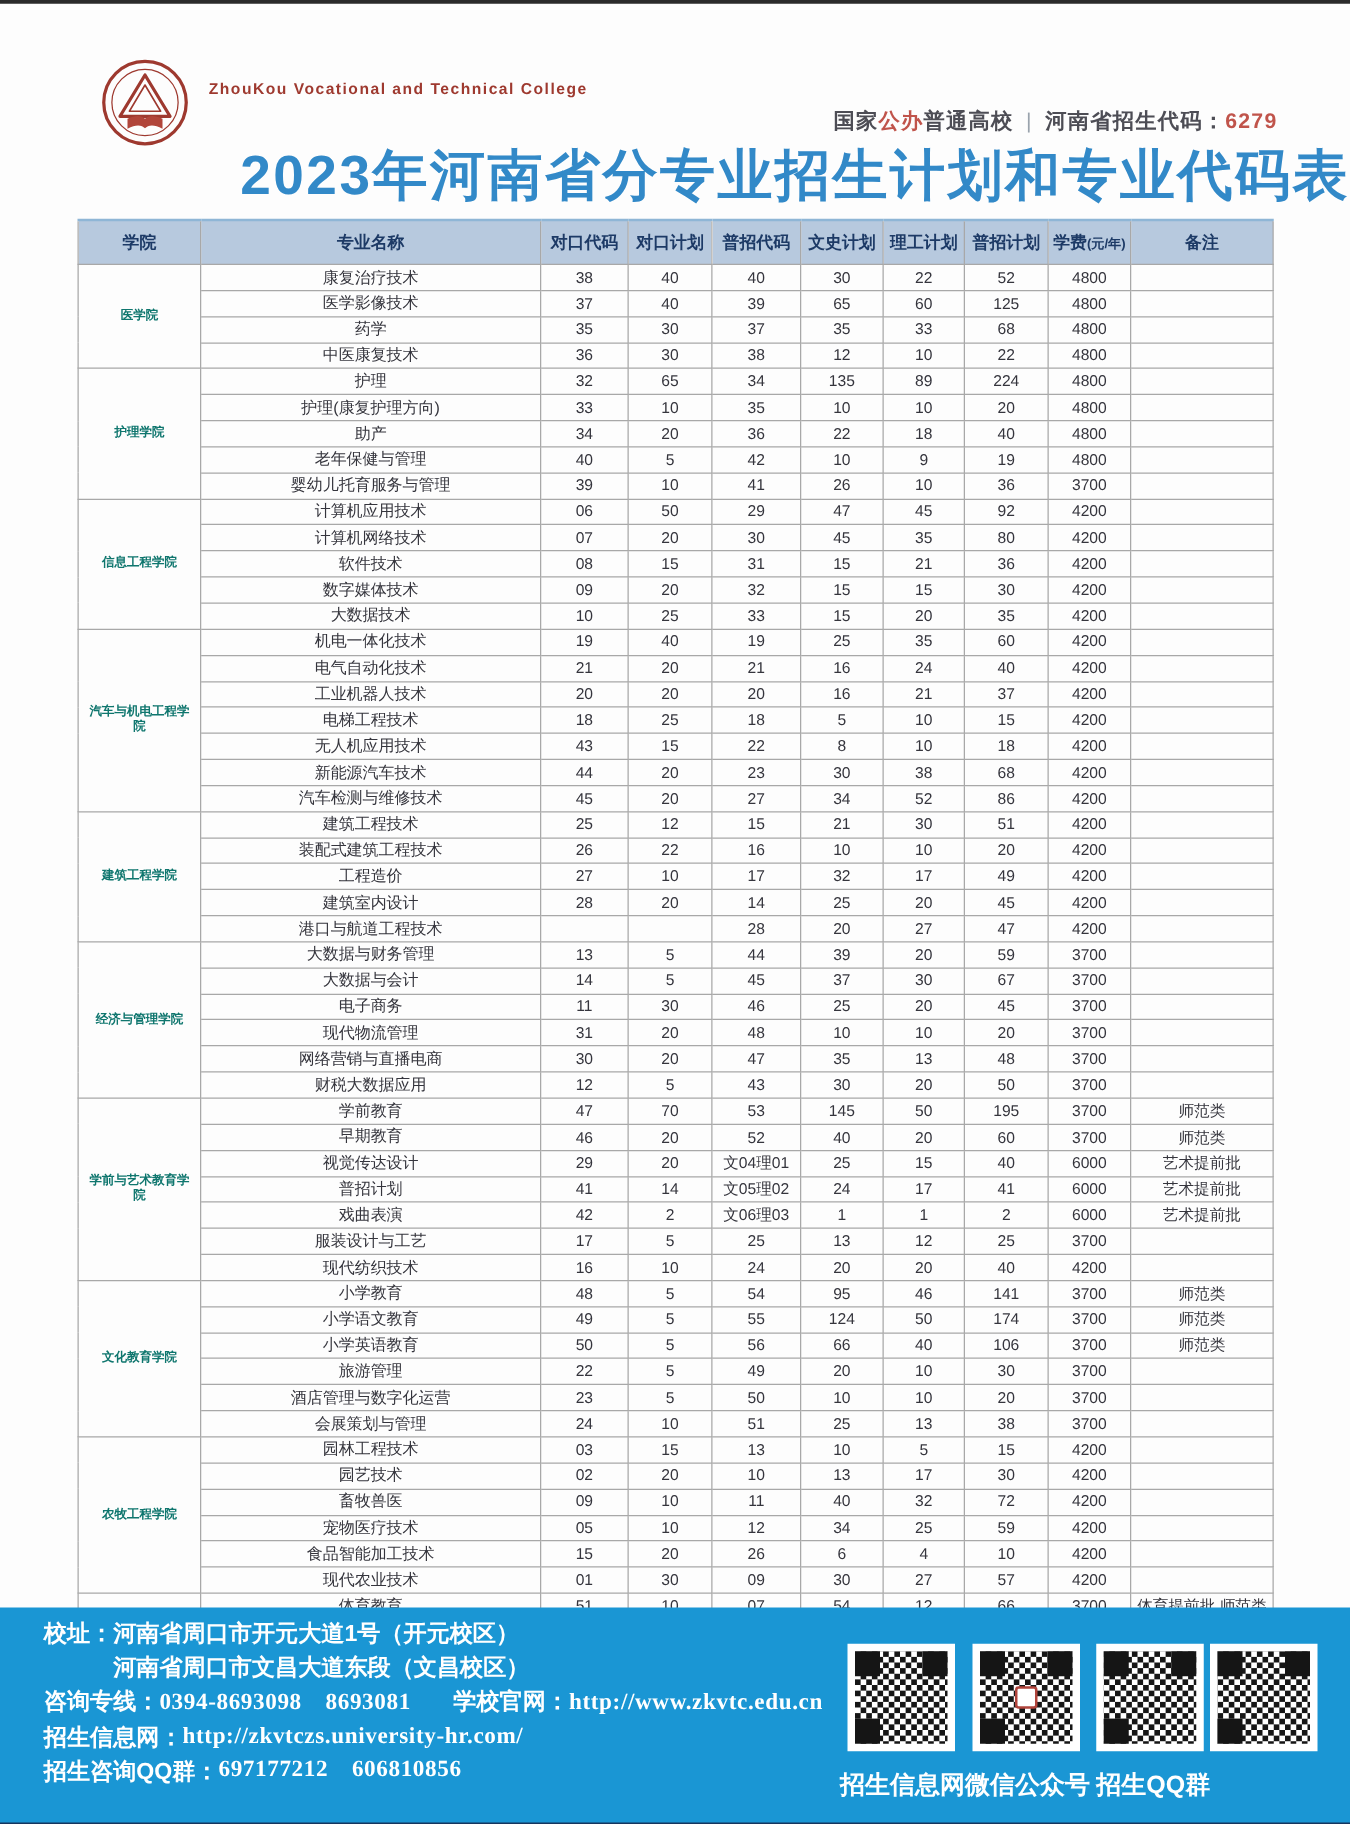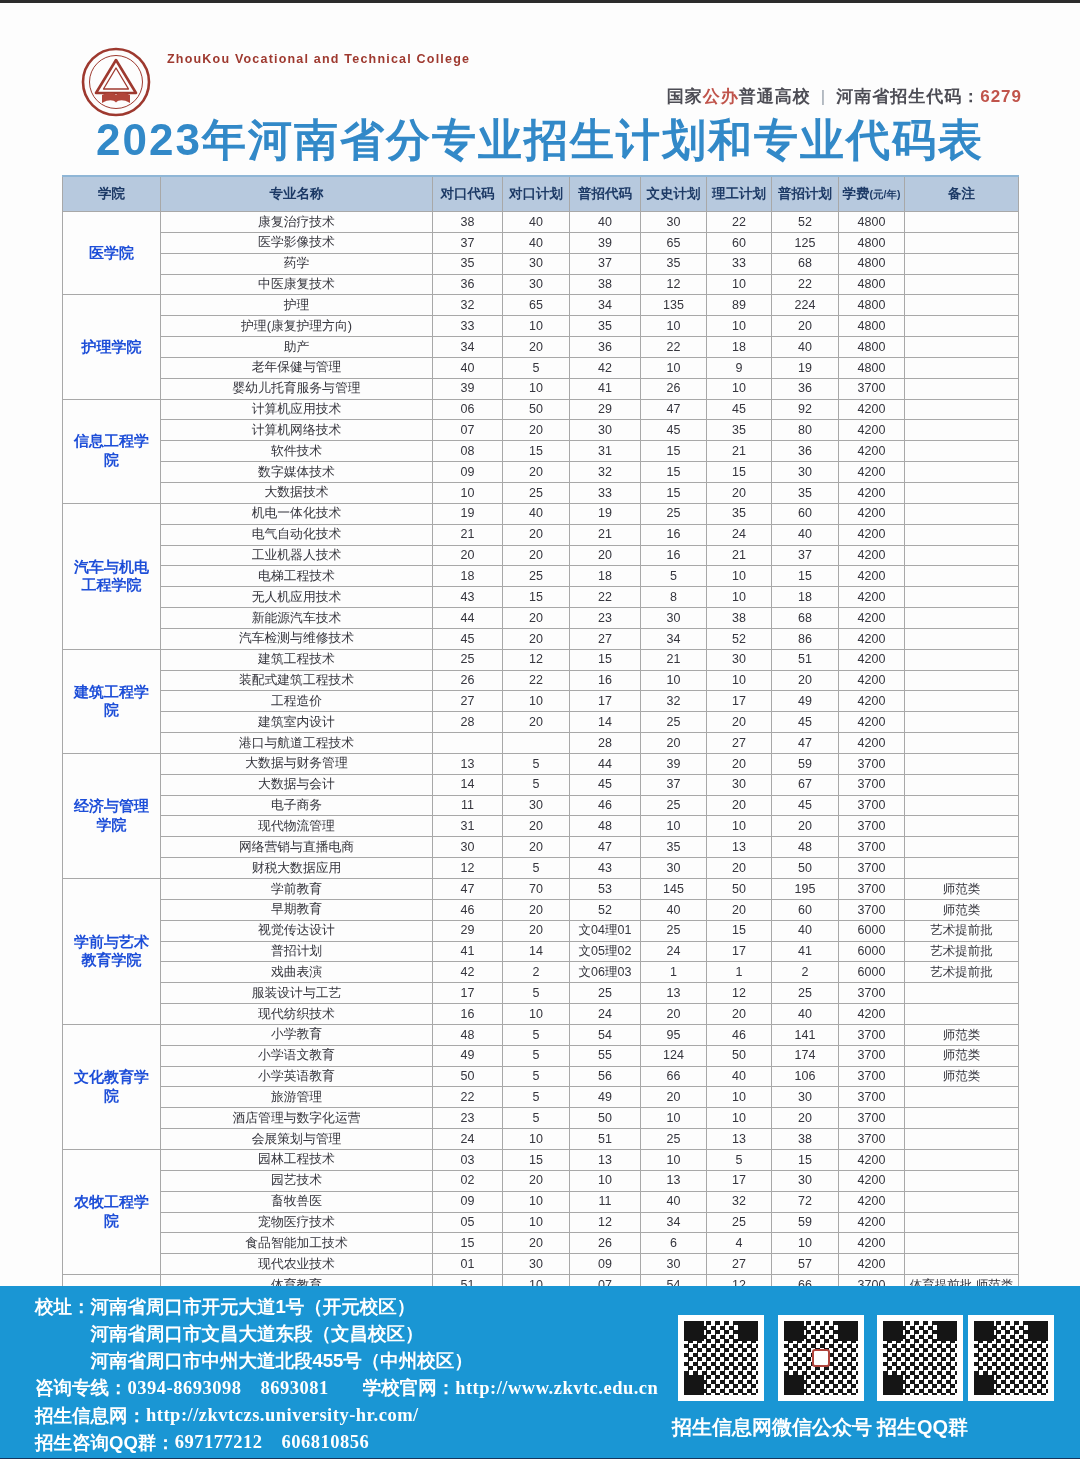--- a/index.html
+++ b/index.html
@@ -4,35 +4,35 @@
 <style>
   html,body{margin:0;padding:0;background:#e8e8e8;}
   .page{position:relative;width:1080px;height:1459px;margin:0 auto;background:#fdfdfd;
         font-family:"Liberation Sans",sans-serif;overflow:hidden;border-top:3px solid #2b2b2b;}
   
   .brandbar{position:absolute;top:40px;left:75px;right:58px;height:84px;}
   .seal{position:absolute;left:6px;top:4px;width:70px;height:70px;}
   .brand-names{position:absolute;left:92px;top:6px;}
   .cn-name{font-size:37px;font-weight:900;color:#9e392f;letter-spacing:9px;line-height:1.1;
            font-family:"Liberation Serif",serif;}
-  .en-name{font-size:12.5px;font-weight:700;color:#9e392f;letter-spacing:1.2px;margin-top:3px;}
+  .en-name{font-size:12.5px;font-weight:700;color:#9e392f;letter-spacing:1.2px;margin-top:15px;}
   .badge{position:absolute;right:0;top:42px;font-size:17px;color:#4d4d55;font-weight:600;letter-spacing:1px;}
   .badge .red{color:#c0544b;}
   .badge .sep{color:#9aa3ad;padding:0 10px;font-weight:400;}
   
-  .main-title{position:absolute;top:108px;left:0;width:100%;text-align:center;
+  .main-title{position:absolute;top:108px;left:0;width:100%;text-align:right;
               font-size:44px;font-weight:900;color:#3289c8;letter-spacing:2px;}
   
   .table-wrap{position:absolute;top:172px;left:62px;width:956px;}
   table{border-collapse:collapse;width:956px;table-layout:fixed;padding-left:24px;}
   th,td{border:1px solid #a8a8a8;text-align:center;padding:0;white-space:nowrap;overflow:hidden;}
   thead th{height:34px;background:#b7c9de;color:#1d3a66;font-size:13.5px;font-weight:700;border-top:2px solid #8fb6d6;}
   thead th .small{font-size:10.5px;font-weight:700;}
   tbody td{height:19.85px;font-size:12.5px;color:#35353d;line-height:1;}
-  td.college-cell{font-weight:700;color:#1d4ed8;font-size:15px;white-space:normal;line-height:1.25;padding:0 6px;}
+  td.college-cell{font-weight:700;color:#0f766e;font-size:10px;white-space:normal;line-height:1.25;padding:0 6px;}
   td.major-cell{font-size:12.8px;}
   
   .footer{position:absolute;top:1283px;left:0;width:1080px;height:176px;background:#1a96d4;
           color:#fff;border-bottom:4px solid #16355e;box-sizing:border-box;}
   .f-lines{position:absolute;left:35px;top:7px;font-size:18.5px;font-weight:700;line-height:27px;}
   .f-row{display:flex;}
   .f-val{font-family:"Liberation Serif",serif;font-weight:700;letter-spacing:.5px;text-align:center;}
   .addr-block{display:flex;}
   .hot-row{display:flex;gap:34px;}
   .qr{position:absolute;top:29px;width:86px;height:86px;background:#fff;padding:0;}
@@ -701,21 +701,20 @@
     </table>
   </div>
 
   <div class="footer">
     <div class="f-lines">
       <div class="addr-block">
         <span>校址：</span>
         <div>
           <div>河南省周口市开元大道1号（开元校区）</div>
           <div>河南省周口市文昌大道东段（文昌校区）</div>
-          <div>河南省周口市中州大道北段455号（中州校区）</div>
         </div>
       </div>
       <div class="hot-row">
         <span><span>咨询专线：</span><span class="f-val">0394-8693098　8693081</span></span>
         <span><span>学校官网：</span><span class="f-val">http://www.zkvtc.edu.cn</span></span>
       </div>
       <div class="f-row">
         <span>招生信息网：</span>
           <span class="f-val">http://zkvtczs.university-hr.com/</span>
       </div>

